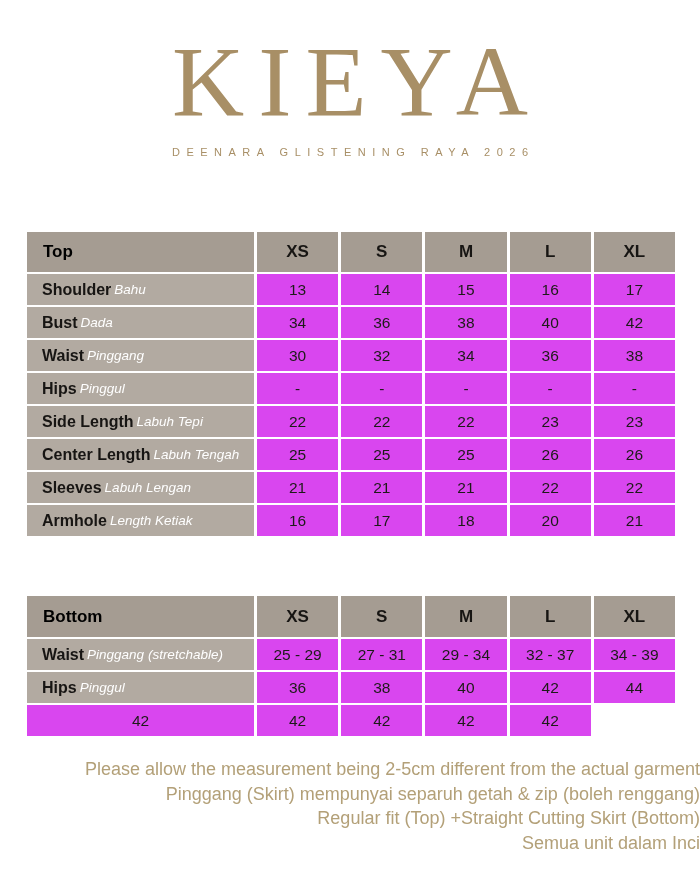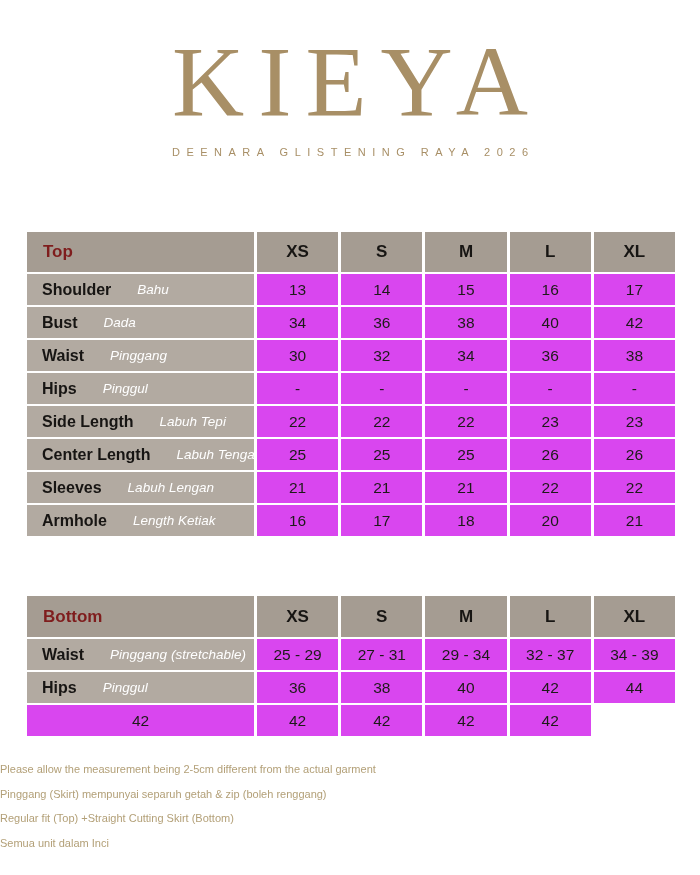--- a/index.html
+++ b/index.html
@@ -49,32 +49,32 @@
   }
   .table-top    { top: 232px; grid-template-rows: 40px repeat(8, 31px); }
   .table-bottom { top: 596px; grid-template-rows: 41px repeat(3, 31px); border-radius: 11px; }
 
   .cell { display: flex; align-items: center; }
   .head { background: #a59c92; }
   .title {
     padding-left: 16px;
     font-weight: bold;
     font-size: 17px;
-    color: #7f1d1d;
+    color: #000000;
   }
   .sz {
     justify-content: center;
     font-weight: bold;
     font-size: 17px;
     color: #171513;
   }
   .label {
     background: #b2aaa1;
     padding-left: 15px;
-    gap: 26px;
+    gap: 3px;
     overflow: hidden;
     white-space: nowrap;
   }
   .lbl {
     font-weight: bold;
     font-size: 16px;
     color: #171513;
   }
   .sub {
     font-style: italic;
@@ -86,23 +86,23 @@
     justify-content: center;
     font-size: 15.5px;
     color: #1d1b18;
     white-space: nowrap;
   }
 
   
   .footer {
     position: absolute;
     top: 757px; left: 0; right: 0;
-    text-align: left;
+    text-align: right;
     color: #b3a078;
-    font-size: 11px;
+    font-size: 18px;
     line-height: 24.5px;
   }
 </style>
 </head>
 <body>
 
 <div class="page">
 
   <div class="logo">KIEYA</div>
   <div class="subtitle">DEENARA GLISTENING RAYA 2026</div>

